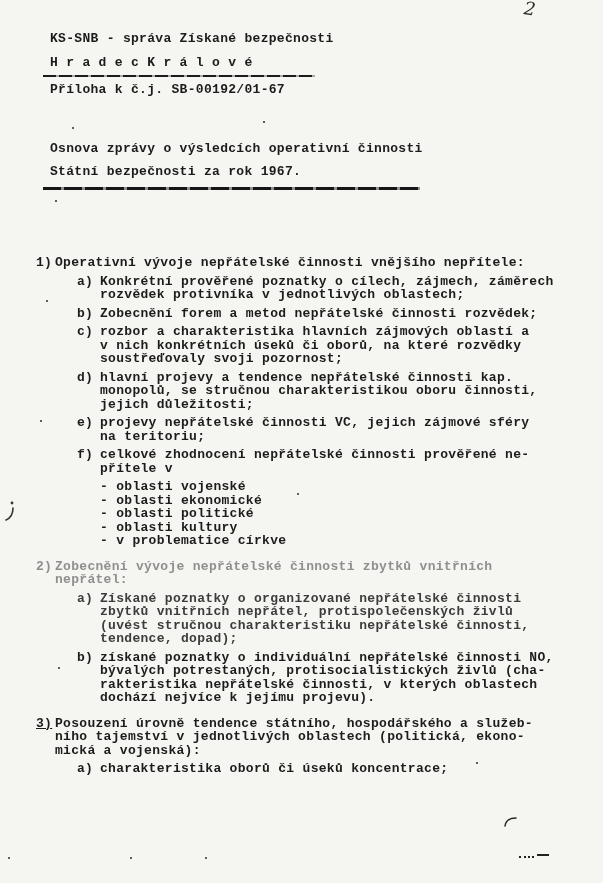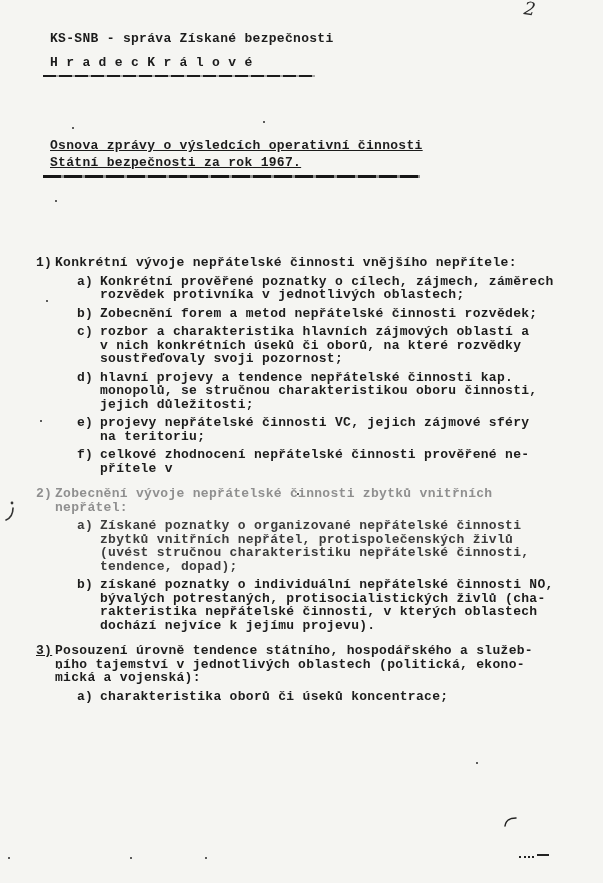--- a/index.html
+++ b/index.html
@@ -26,21 +26,21 @@
   .header{position:absolute;left:50px;top:30px;}
   .h-line1{line-height:18px;}
   .h-line2{line-height:18px;margin-top:6px;}
   .h-rule{
     width:272px;height:2px;margin:3px 0 4px -7px;
     background:repeating-linear-gradient(90deg,#1b1b1b 0 13px,rgba(27,27,27,.35) 13px 16px);
   }
   .h-line3{line-height:18px;margin-top:3px;}
   
   .title-block{position:absolute;left:50px;top:137px;}
-  .title{line-height:17px;text-decoration:underline;}
+  .title{line-height:23px;}
   .title-rule{
     width:377px;height:3px;margin:4px 0 0 -7px;
     background:repeating-linear-gradient(90deg,#161616 0 18px,rgba(22,22,22,.45) 18px 21px);
   }
   
   .section{position:absolute;left:45px;top:215px;}
   .section-rule{
     width:205px;height:2px;margin-top:3px;
     background:repeating-linear-gradient(90deg,#1b1b1b 0 15px,rgba(27,27,27,.35) 15px 18px);
   }
@@ -75,35 +75,36 @@
 <body>
 
 <div class="page">
 
   <div class="hw-num">2</div>
 
   <div class="header">
     <div class="h-line1">KS-SNB - správa Získané bezpečnosti</div>
     <div class="h-line2">H r a d e c   K r á l o v é</div>
     <div class="h-rule"></div>
+    <div class="h-line3">Příloha k č.j. SB-00192/01-67</div>
   </div>
 
   <div class="title-block">
     <div class="title t">Osnova zprávy o výsledcích operativní činnosti
 Státní bezpečnosti za rok 1967.</div>
     <div class="title-rule"></div>
   </div>
 
 
   <div class="list">
 
     <div class="item">
       <div class="row">
         <span class="num">1)</span>
-        <span class="t">Konkrétní vývoje nepřátelské činnosti vnějšího nepřítele:</span>
+        <span class="t">Operativní vývoje nepřátelské činnosti vnějšího nepřítele:</span>
       </div>
       <div class="sub">
         <div class="row">
           <span class="lbl">a)</span>
           <span class="t">Konkrétní prověřené poznatky o cílech, zájmech, záměrech
 rozvědek protivníka v jednotlivých oblastech;</span>
         </div>
         <div class="row">
           <span class="lbl">b)</span>
           <span class="t">Zobecnění forem a metod nepřátelské činnosti rozvědek;</span>
@@ -124,20 +125,25 @@
           <span class="lbl">e)</span>
           <span class="t">projevy nepřátelské činnosti VC, jejich zájmové sféry
 na teritoriu;</span>
         </div>
         <div class="row">
           <span class="lbl">f)</span>
           <span class="t">celkové zhodnocení nepřátelské činnosti prověřené ne-
 přítele v</span>
         </div>
       </div>
+      <div class="dashes t">- oblasti vojenské
+- oblasti ekonomické
+- oblasti politické
+- oblasti kultury
+- v problematice církve</div>
     </div>
 
     <div class="item">
       <div class="row faded">
         <span class="num">2)</span>
         <span class="t">Zobecnění vývoje nepřátelské činnosti zbytků vnitřních
 nepřátel:</span>
       </div>
       <div class="sub">
         <div class="row semi">

